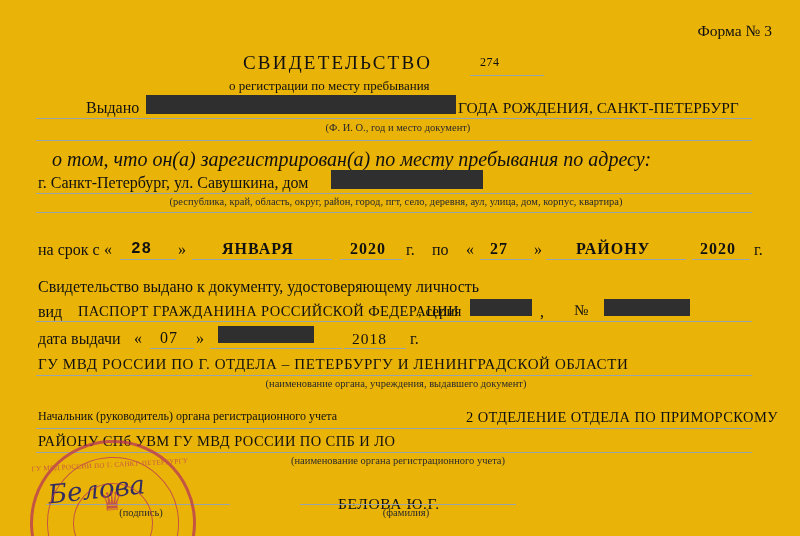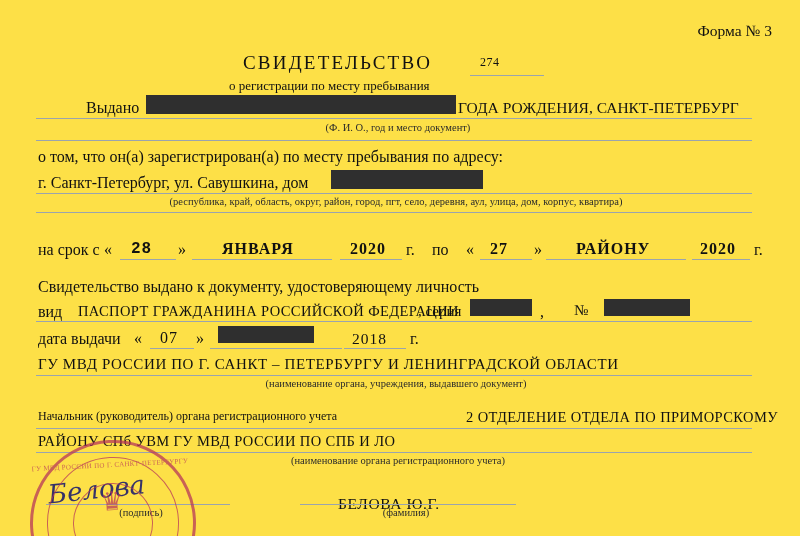--- a/index.html
+++ b/index.html
@@ -11,21 +11,21 @@
     width: 800px;
     height: 536px;
     position: relative;
     font-family: "Liberation Serif", serif;
     color: #1a1a1a;
     overflow: hidden;
   }
   .page {
     position: absolute;
     inset: 0;
-    background: #fde047;
+    background: #eab308;
   }
   .rule {
     position: absolute;
     border-bottom: 1px solid #9aa4ad;
     height: 0;
   }
   .redact {
     position: absolute;
     background: #2f2f2f;
   }
@@ -82,22 +82,23 @@
     top: 118px; left: 36px; width: 716px;
   }
   #issued-rule2 {
     top: 140px; left: 36px; width: 716px;
   }
   #fio-caption {
     top: 122px; left: 268px; width: 260px;
   }
 
   #about-line {
-    top: 148px; left: 38px;
-    font-size: 16px;
+    top: 148px; left: 52px;
+    font-size: 20px;
+    font-style: italic;
   }
   #address-line {
     top: 174px; left: 38px;
     font-size: 16px;
   }
   #address-redact {
     top: 170px; left: 331px; width: 152px; height: 19px;
   }
   #address-rule {
     top: 193px; left: 36px; width: 716px;
@@ -287,21 +288,21 @@
   <div class="txt" id="date-q1">«</div>
   <div class="txt" id="date-day">07</div>
   <div class="txt" id="date-q2">»</div>
   <div class="redact" id="date-redact"></div>
   <div class="txt" id="date-year">2018</div>
   <div class="txt" id="date-g">г.</div>
   <div class="rule" id="date-rule-day"></div>
   <div class="rule" id="date-rule-month"></div>
   <div class="rule" id="date-rule-year"></div>
 
-  <div class="txt" id="organ-line">ГУ  МВД  РОССИИ  ПО  Г. САНКТ – ПЕТЕРБУРГУ  И  ЛЕНИНГРАДСКОЙ ОБЛАСТИ</div>
+  <div class="txt" id="organ-line">ГУ  МВД  РОССИИ  ПО  Г. ОТДЕЛА – ПЕТЕРБУРГУ  И  ЛЕНИНГРАДСКОЙ ОБЛАСТИ</div>
   <div class="rule" id="organ-rule"></div>
   <div class="caption" id="organ-caption">(наименование органа, учреждения, выдавшего документ)</div>
 
   <div class="txt" id="chief-label">Начальник (руководитель) органа регистрационного учета</div>
   <div class="txt" id="chief-value">2 ОТДЕЛЕНИЕ ОТДЕЛА  ПО ПРИМОРСКОМУ</div>
   <div class="rule" id="chief-rule1"></div>
   <div class="txt" id="chief-value2">РАЙОНУ СПб УВМ  ГУ  МВД  РОССИИ  ПО СПБ  И  ЛО</div>
   <div class="rule" id="chief-rule2"></div>
   <div class="caption" id="chief-caption">(наименование органа регистрационного учета)</div>
 

